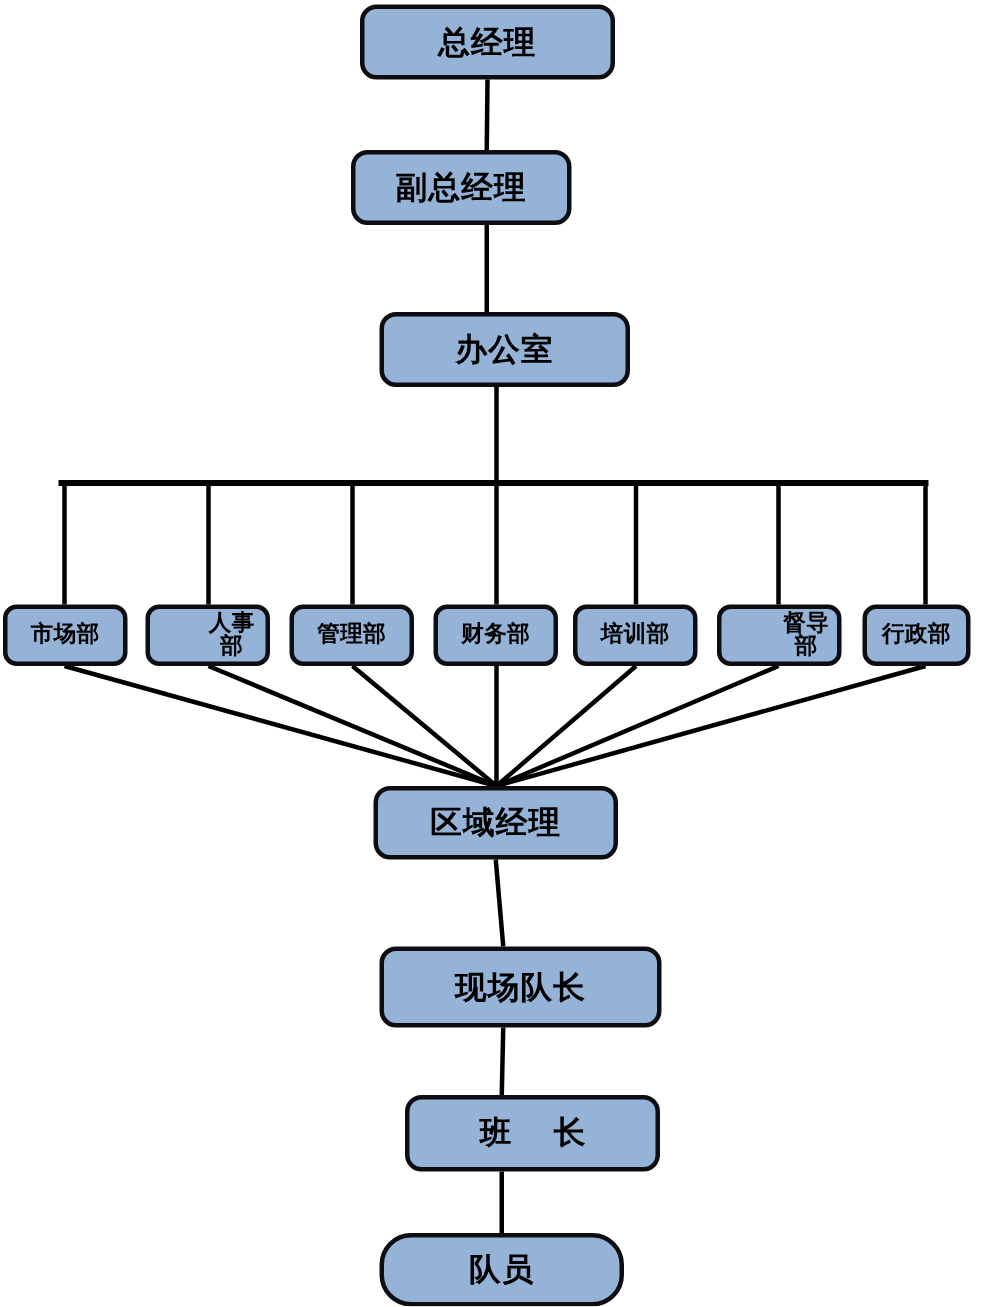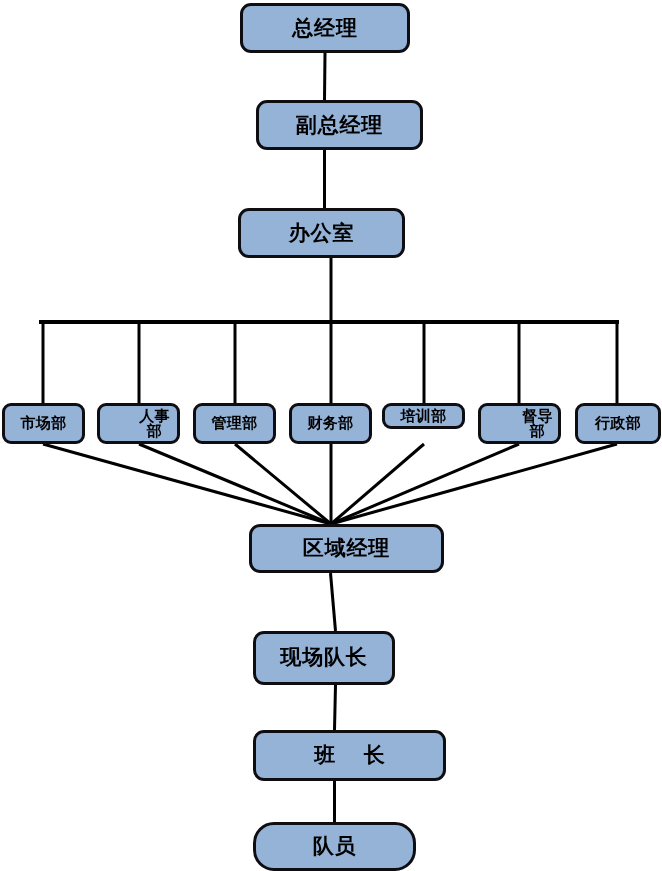--- a/index.html
+++ b/index.html
@@ -83,59 +83,59 @@
       <line x1="617" y1="444" x2="331" y2="524" stroke="#000000" stroke-width="3" stroke-linecap="butt"></line>
       <line x1="330.5" y1="573" x2="335.5" y2="631" stroke="#000000" stroke-width="3" stroke-linecap="butt"></line>
       <line x1="335.5" y1="685" x2="334.5" y2="730" stroke="#000000" stroke-width="3" stroke-linecap="butt"></line>
       <line x1="334.5" y1="781" x2="334.5" y2="822" stroke="#000000" stroke-width="3" stroke-linecap="butt"></line>
     </svg>
 
   <div class="node lg" id="n-gm" style="left: 240px; top: 3px; width: 170px; height: 50px;">
     <span>总经理</span>
   </div>
 
-  <div class="node lg" id="n-dgm" style="left: 256px; top: 100px; width: 167px; height: 50px;">
+  <div class="node lg" id="n-dgm" style="left: 234px; top: 100px; width: 147px; height: 50px;">
     <span>副总经理</span>
   </div>
 
-  <div class="node lg" id="n-office" style="left: 238px; top: 208px; width: 167px; height: 50px;">
+  <div class="node lg" id="n-office" style="left: 253px; top: 208px; width: 167px; height: 50px;">
     <span>办公室</span>
   </div>
 
   <div class="node dept" id="n-dept-0" style="left: 2px; top: 403px; width: 83px; height: 41px;">
     <span>市场部</span>
   </div>
   <div class="node dept" id="n-dept-1" style="left: 97px; top: 403px; width: 83px; height: 41px; padding-left: 32px;">
     <span>人事部</span>
   </div>
   <div class="node dept" id="n-dept-3" style="left: 289px; top: 403px; width: 83px; height: 41px;">
     <span>财务部</span>
   </div>
   <div class="node dept" id="n-dept-2" style="left: 193px; top: 403px; width: 83px; height: 41px;">
     <span>管理部</span>
   </div>
-  <div class="node dept" id="n-dept-4" style="left: 382px; top: 403px; width: 83px; height: 26px;">
+  <div class="node dept" id="n-dept-4" style="left: 382px; top: 403px; width: 83px; height: 41px;">
     <span>培训部</span>
   </div>
   <div class="node dept" id="n-dept-5" style="left: 478px; top: 403px; width: 83px; height: 41px; padding-left: 36px;">
     <span>督导部</span>
   </div>
-  <div class="node dept" id="n-dept-6" style="left: 575px; top: 403px; width: 86px; height: 41px;">
+  <div class="node dept" id="n-dept-6" style="left: 575px; top: 403px; width: 72px; height: 41px;">
     <span>行政部</span>
   </div>
 
-  <div class="node lg" id="n-rm" style="left: 249px; top: 524px; width: 195px; height: 49px;">
+  <div class="node lg" id="n-rm" style="left: 249px; top: 524px; width: 163px; height: 49px;">
     <span>区域经理</span>
   </div>
 
-  <div class="node lg" id="n-sc" style="left: 253px; top: 631px; width: 142px; height: 54px; font-family: Liberation Mono, monospace;">
+  <div class="node lg" id="n-sc" style="left: 253px; top: 631px; width: 188px; height: 54px;">
     <span>现场队长</span>
   </div>
 
-  <div class="node lg wide-gap" id="n-tl" style="left: 253px; top: 730px; width: 193px; height: 51px;">
+  <div class="node lg wide-gap" id="n-tl" style="left: 270px; top: 730px; width: 170px; height: 51px;">
     <span>班  长</span>
   </div>
 
   <div class="node lg" id="n-tm" style="left: 253px; top: 822px; width: 163px; height: 49px; border-radius: 21px;">
     <span>队员</span>
   </div>
 
 </div>
 
 </body></html>

